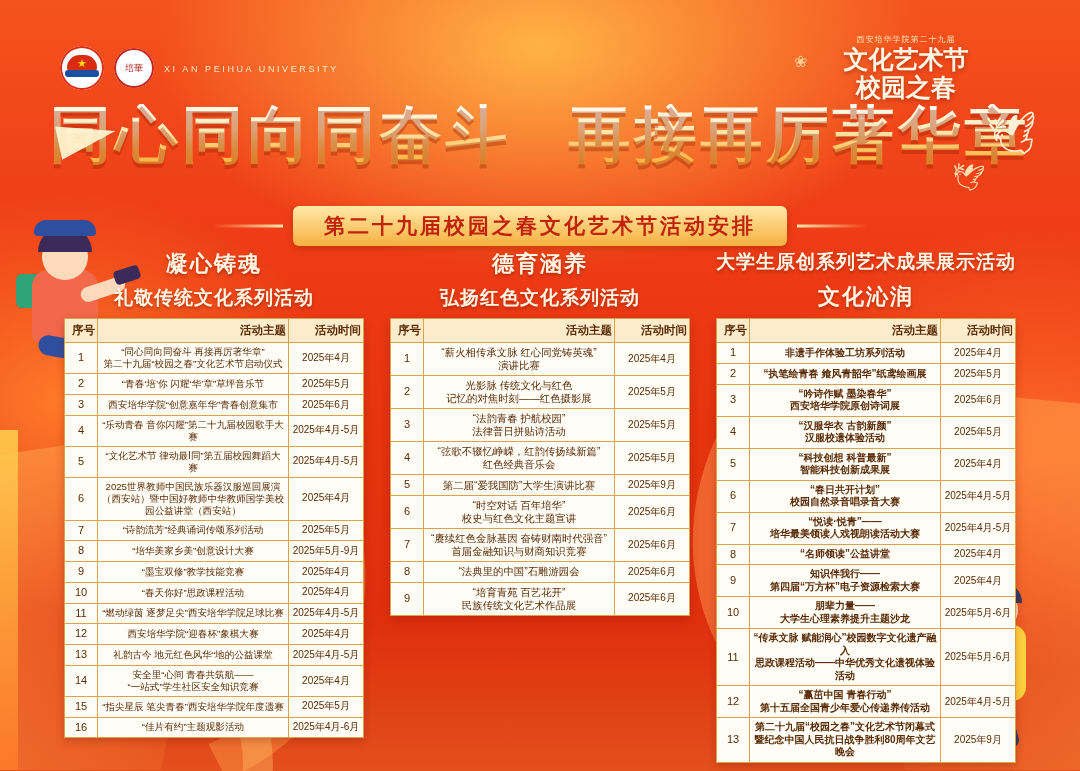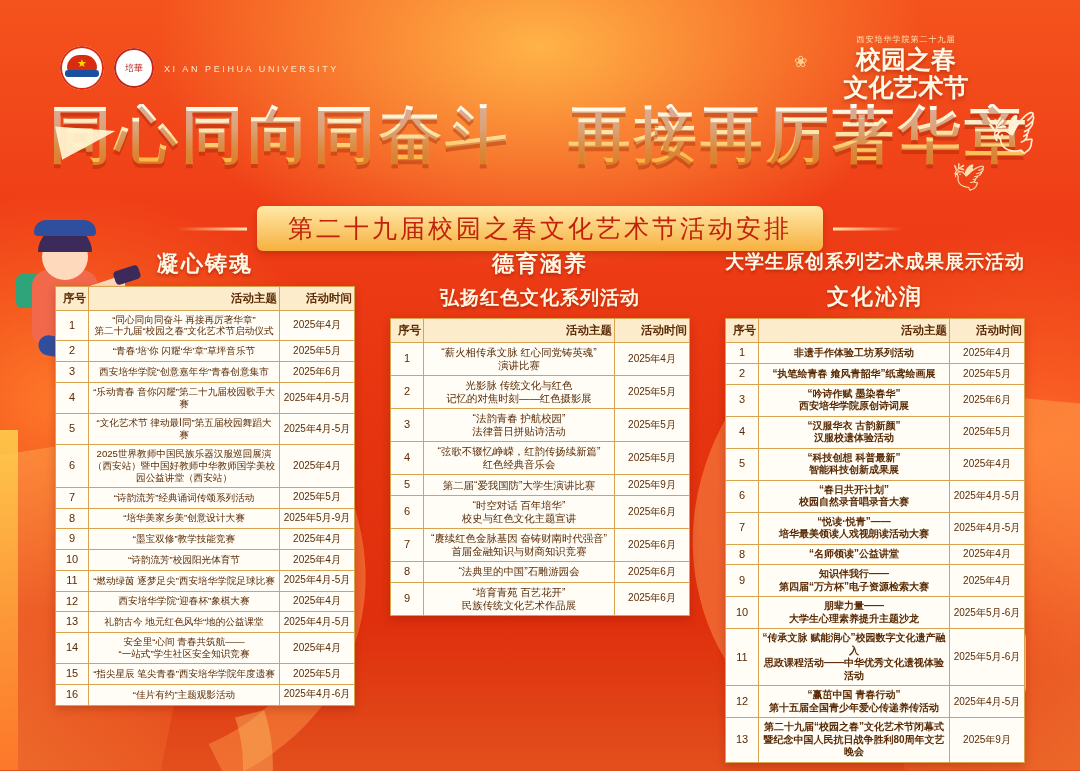--- a/index.html
+++ b/index.html
@@ -67,31 +67,31 @@
   .paper-plane{position:absolute;left:58px;top:16px;width:0;height:0;
     border-left:58px solid #fff3d0;border-top:17px solid transparent;border-bottom:17px solid transparent;
     transform:rotate(-12deg);opacity:.95;}
   .crane{position:absolute;right:40px;top:8px;font-size:40px;color:#fff1d6;transform:rotate(-10deg);}
   .crane2{position:absolute;right:96px;top:58px;font-size:26px;color:#ffe0b0;transform:rotate(8deg);}
 
   .subtitle-wrap{position:absolute;top:206px;left:0;right:0;text-align:center;}
   .subtitle{
     display:inline-block;padding:6px 31px;border-radius:6px;
     background:linear-gradient(180deg,#ffe9a8,#f7b03f);
-    color:#c0220c;font-size:25px;font-weight:normal;letter-spacing:3px;
+    color:#c0220c;font-size:21px;font-weight:bold;letter-spacing:3px;
     box-shadow:0 3px 6px rgba(120,25,0,.3);
     position:relative;
   }
   .subtitle:before,.subtitle:after{content:"";position:absolute;top:50%;width:70px;height:3px;
     background:linear-gradient(90deg,rgba(255,230,170,0),#ffe6aa);transform:translateY(-50%);}
   .subtitle:before{left:-80px;}
   .subtitle:after{right:-80px;background:linear-gradient(270deg,rgba(255,230,170,0),#ffe6aa);}
 
   
-  .cols{position:absolute;top:250px;left:0;right:0;display:flex;justify-content:center;gap:35px;}
+  .cols{position:absolute;top:250px;left:0;right:0;display:flex;justify-content:center;gap:26px;}
   .col{width:300px;}
   .col-head{text-align:center;color:#fff7e3;font-weight:bold;
     text-shadow:0 2px 3px rgba(130,25,0,.5);margin-bottom:8px;}
   .ch1{font-size:22px;letter-spacing:2px;line-height:1.25;}
   .ch2{font-size:19px;letter-spacing:1px;line-height:1.3;}
 
   table{border-collapse:collapse;width:100%;background:#fffdf6;
     box-shadow:0 3px 8px rgba(110,20,0,.28);}
   th,td{border:1px solid #d8a34e;color:#5a2b06;}
   thead th{background:#fdeccb;font-size:11.5px;font-weight:bold;padding:4px 2px;text-align:right;}
@@ -146,22 +146,22 @@
           <div class="star">★</div>
       </div>
       <div class="emblem2">培華</div>
       <div class="uni-name">
         <div class="uni-en">XI AN PEIHUA UNIVERSITY</div>
       </div>
     </div>
     <div class="fest">
       <div class="fest-deco">❀</div>
       <div class="fest-top">西安培华学院第二十九届</div>
+      <div class="fest-cn">文化艺术节</div>
       <div class="fest-cn">校园之春</div>
-      <div class="fest-cn">文化艺术节</div>
     </div>
   </div>
 
   <div class="title-zone">
     <div class="paper-plane"></div>
     <div class="crane">🕊</div>
     <div class="crane2">🕊</div>
     <span class="main-title">同心同向同奋斗</span>
     <span class="title-gap"></span>
     <span class="main-title">再接再厉著华章</span>
@@ -187,20 +187,21 @@
       <div class="mR-head"></div>
     <div class="mR-hair"></div>
       <div class="mR-arm"></div>
     <div class="mR-leg1"></div>
       <div class="mR-leg2"></div>
   </div>
 
   <div class="cols">
     <div class="col c1">
       <div class="col-head ch1">凝心铸魂</div>
+      <div class="col-head ch2">礼敬传统文化系列活动</div>
       <table>
         <thead>
             <tr>
           <th>序号</th>
           <th>活动主题</th>
           <th>活动时间</th>
         </tr>
           </thead>
         <tbody>
             <tr>
@@ -243,21 +244,21 @@
               <td class="theme">“培华美家乡美”创意设计大赛</td>
               <td class="time">2025年5月-9月</td>
             </tr>
             <tr>
               <td class="idx">9</td>
               <td class="theme">“墨宝双修”教学技能竞赛</td>
               <td class="time">2025年4月</td>
             </tr>
             <tr>
               <td class="idx">10</td>
-              <td class="theme">“诗韵流芳”校园阳光体育节</td>
+              <td class="theme">“春天你好”思政课程活动</td>
               <td class="time">2025年4月</td>
             </tr>
             <tr>
               <td class="idx">11</td>
               <td class="theme">“燃动绿茵 逐梦足尖”西安培华学院足球比赛</td>
               <td class="time">2025年4月-5月</td>
             </tr>
             <tr>
               <td class="idx">12</td>
               <td class="theme">西安培华学院“迎春杯”象棋大赛</td>

